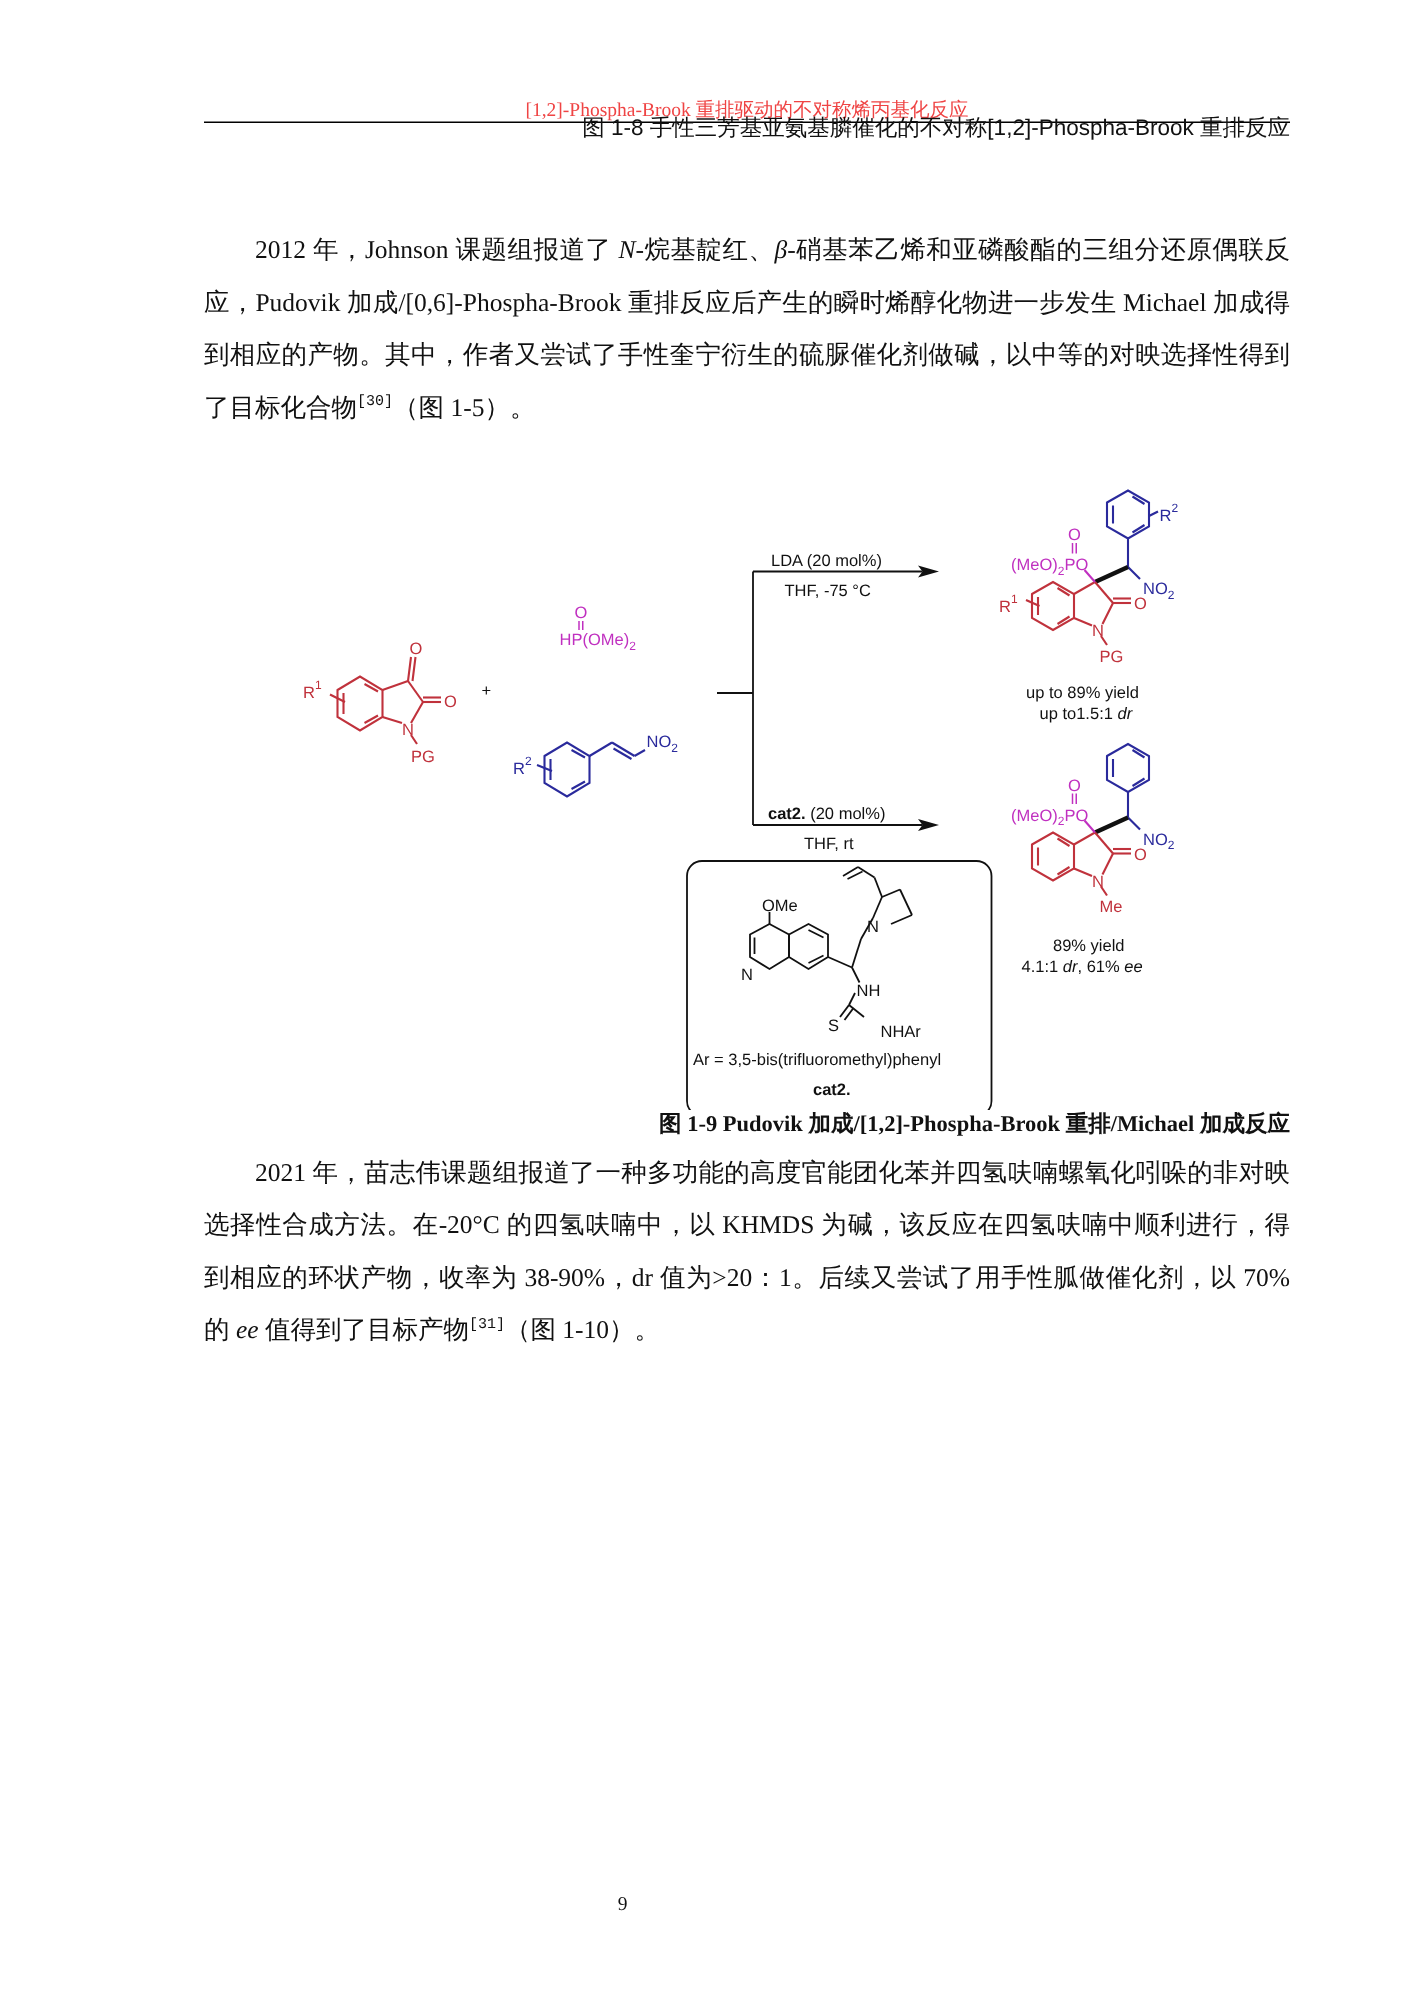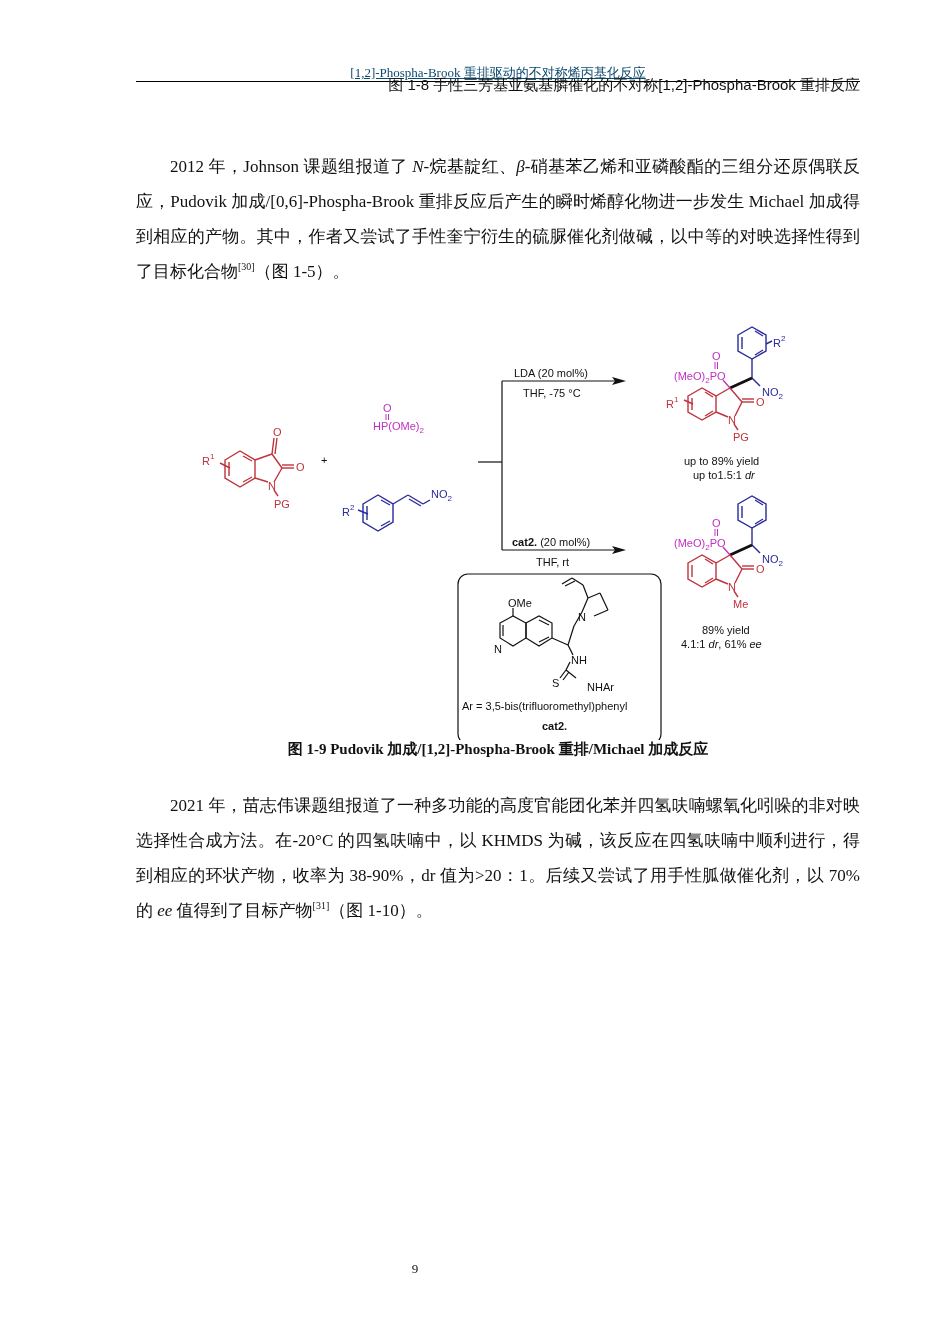--- a/index.html
+++ b/index.html
@@ -1,30 +1,30 @@
 <!DOCTYPE html>
 <html><head>
 <meta charset="utf-8">
 <style>
   html, body { margin: 0; padding: 0; background: #ffffff; }
   body { width: 950px; height: 1344px; position: relative; overflow: hidden;
          font-family: "Liberation Serif", "DejaVu Serif", serif; color: #111; }
   .running-header { position: absolute; left: 136px; top: 64px; width: 724px; text-align: center;
-         font-size: 13px; color: #0c4a6e; text-decoration: underline; }
+         font-size: 13px; color: #ef4444; }
   .header-rule { position: absolute; left: 136px; top: 81px; width: 724px; height: 0;
          border-top: 1.6px solid #000; }
   .fig-caption-sans { position: absolute; left: 136px; top: 76px; width: 724px; text-align: right;
          font-family: "Liberation Sans", "DejaVu Sans", sans-serif; font-weight: normal; font-size: 15px; }
   .para { position: absolute; left: 136px; width: 724px; font-size: 17px; line-height: 35px;
           text-align: justify; text-indent: 2em; }
-  .para sup { font-size: 10px; vertical-align: 7px; line-height: 0; }
+  .para sup { font-size: 10px; vertical-align: 7px; line-height: 0; font-family: Liberation Mono, monospace; }
   .para i { font-style: italic; }
   .p1 { top: 149px; }
-  .p2 { top: 788px; }
-  .fig-caption-serif { position: absolute; left: 136px; top: 740px; width: 724px; text-align: center;
+  .p2 { top: 764px; }
+  .fig-caption-serif { position: absolute; left: 136px; top: 740px; width: 724px; text-align: right;
          font-weight: bold; font-size: 15px; }
   .scheme { position: absolute; left: 190px; top: 320px; width: 640px; height: 420px; }
   .scheme svg { width: 640px; height: 420px; }
   .chem-text { font-family: "Liberation Sans", "DejaVu Sans", sans-serif; }
   .page-number { position: absolute; left: 0; width: 830px; top: 1261px; text-align: center; font-size: 13px; }
 </style>
 </head>
 <body>
 
 <div class="running-header">[1,2]-Phospha-Brook 重排驱动的不对称烯丙基化反应</div>

